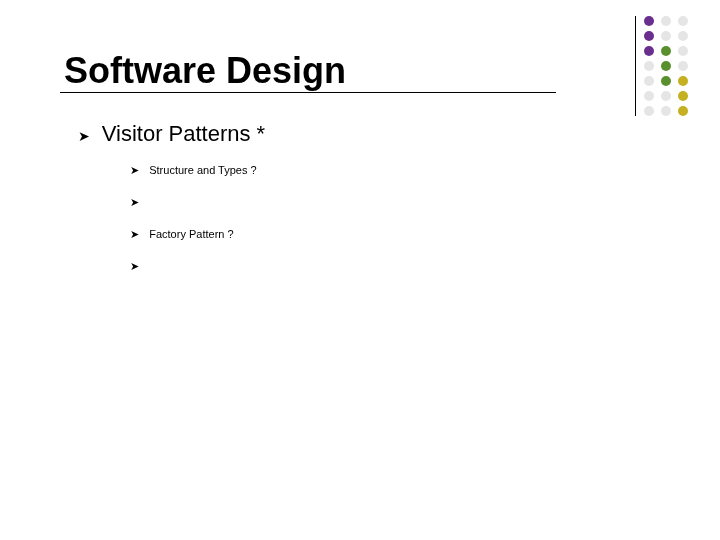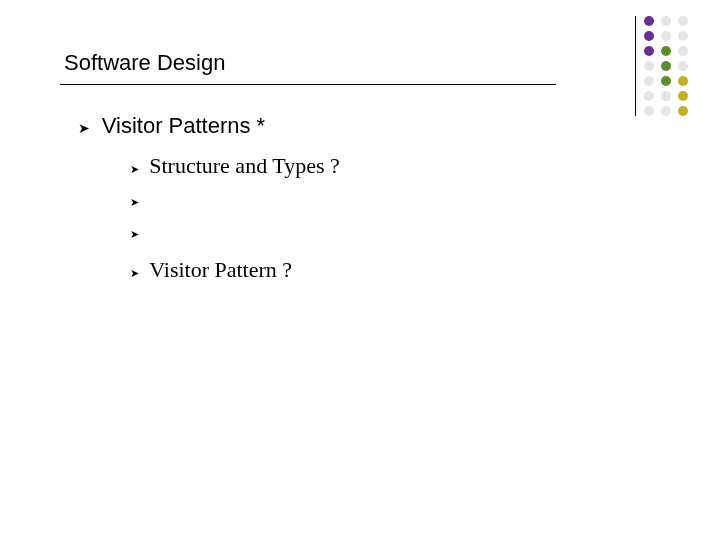--- a/index.html
+++ b/index.html
@@ -16,25 +16,25 @@
 
   .slide {
     position: relative;
     width: 720px;
     height: 540px;
     box-sizing: border-box;
     padding: 50px 60px 40px 60px;
   }
 
   .title {
-    font-size: 22px;
-    font-weight: normal;
+    font-size: 36px;
+    font-weight: bold;
     margin: 0 0 28px 0;
     border-bottom: 1px solid #000;
-    padding-bottom: 8px;
+    padding-bottom: 0;
     padding-left: 4px;
     width: 492px;
   }
 
   .level1 {
     margin-top: 8px;
     padding-left: 18px;
   }
   .level1 .row {
     display: flex;
@@ -57,22 +57,21 @@
     display: flex;
     align-items: baseline;
     gap: 10px;
     margin-bottom: 14px;
   }
   .level2 .row .bullet {
     font-size: 11px;
     line-height: 18px;
   }
   .level2 .row .text {
-    font-size: 22px;
-    font-family: Liberation Serif, serif;
+    font-size: 11px;
   }
 
   
   .dot-grid {
     position: absolute;
     top: 16px;
     right: 32px;
     border-left: 1px solid #000;
     padding-left: 8px;
     display: flex;
@@ -136,21 +135,21 @@
     <div class="level2">
       <div class="row">
         <span class="bullet">➤</span>
         <span class="text">Structure and Types ?</span>
       </div>
       <div class="row">
         <span class="bullet">➤</span>
       </div>
       <div class="row">
         <span class="bullet">➤</span>
+        <span class="text">Factory Pattern ?</span>
       </div>
       <div class="row">
         <span class="bullet">➤</span>
-        <span class="text">Visitor Pattern ?</span>
       </div>
     </div>
   </div>
 
 </div>
 
 </body></html>

